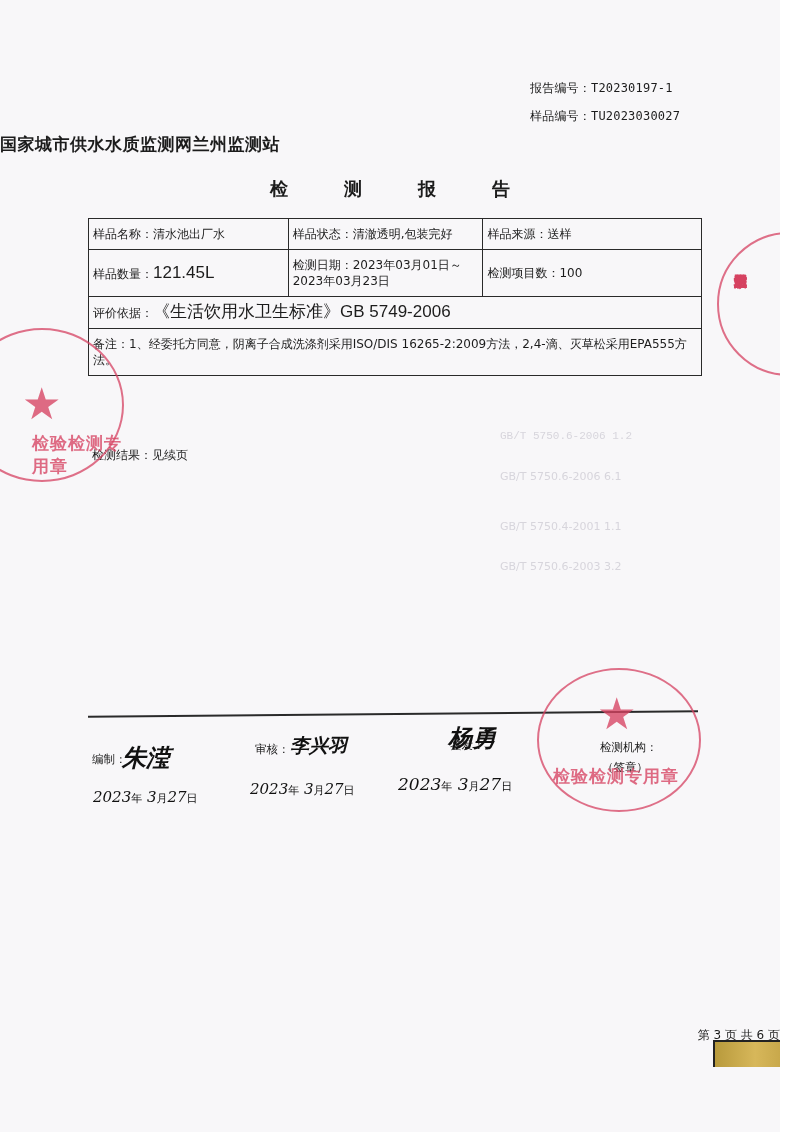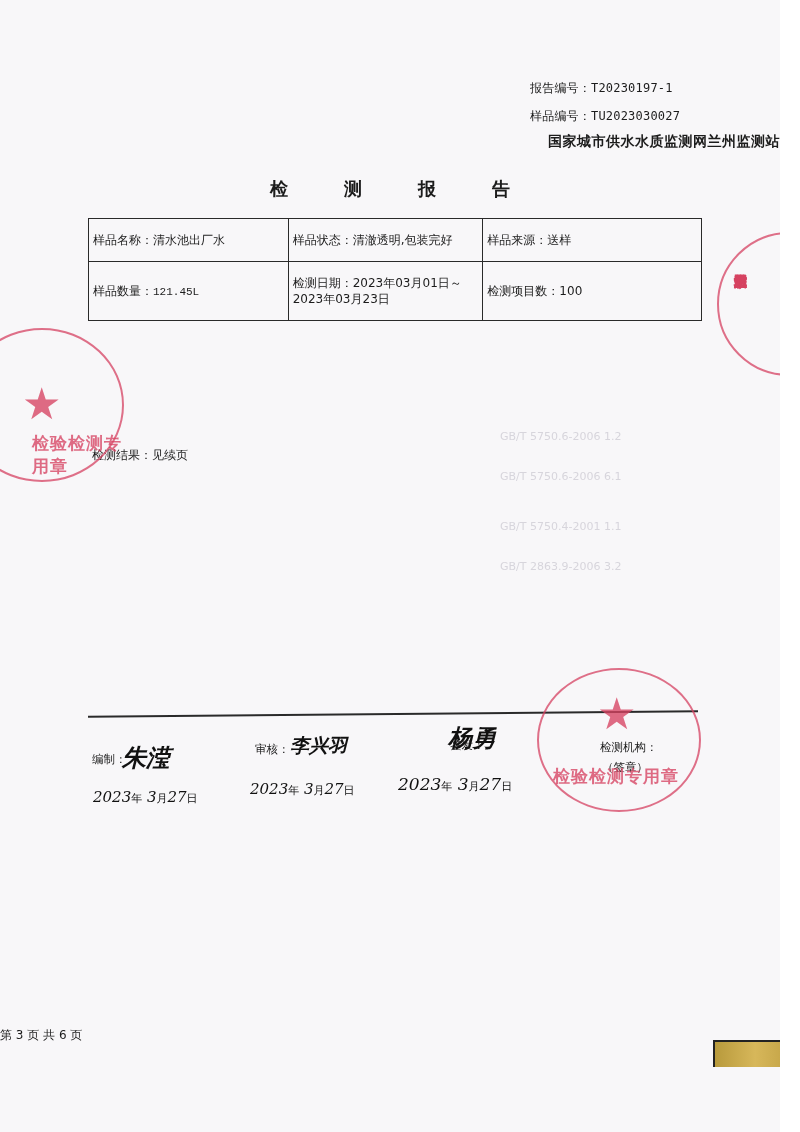--- a/index.html
+++ b/index.html
@@ -8,55 +8,55 @@
       background: #f7f6f8;
       font-family: "DejaVu Serif", "Liberation Serif", serif;
       color: #1c1c1c;
     }
     .page { position: absolute; left: 0; top: 0; width: 780px; height: 1132px; background: #f8f7f9; }
     .right-strip { position: absolute; left: 780px; top: 0; width: 20px; height: 1132px; background: #ffffff; }
     .ghost { position: absolute; color: #d7d5dc; font-size: 11px; font-family: "DejaVu Sans", sans-serif; }
 
     .meta-line { position: absolute; left: 510px; font-size: 12px; font-family: "DejaVu Sans Mono", monospace; letter-spacing: 0.2px; }
     .meta-line .lbl { font-family: "DejaVu Sans", sans-serif; margin-left: 20px; }
-    .org-title { position: absolute; left: 0; width: 780px; top: 133px; text-align: right; font-size: 14px; font-weight: bold; font-family: "DejaVu Sans", sans-serif; letter-spacing: 0.5px; }
+    .org-title { position: absolute; left: 0; width: 780px; top: 133px; text-align: left; font-size: 17px; font-weight: bold; font-family: "DejaVu Sans", sans-serif; letter-spacing: 0.5px; }
     .doc-title { position: absolute; left: 270px; top: 177px; width: 240px; display: flex; justify-content: space-between; font-size: 18px; font-weight: bold; font-family: "DejaVu Sans", sans-serif; }
 
     table.info {
       position: absolute; left: 88px; top: 218px; width: 614px;
       border-collapse: collapse; font-size: 12px; font-family: "DejaVu Sans", sans-serif;
     }
-    table.info td { border: 1.5px solid #2a2a2a; padding: 13px 4px; vertical-align: middle; line-height: 16px; }
-    .val-mono { font-family: Liberation Mono, monospace; font-size: 11px; }
+    table.info td { border: 1.5px solid #2a2a2a; padding: 7px 4px; vertical-align: middle; line-height: 16px; }
+    .val-mono { font-family: Liberation Sans, sans-serif; font-size: 17px; }
 
     .result-line { position: absolute; left: 92px; top: 447px; font-size: 12px; font-family: Liberation Serif, serif; }
 
     .sig-rule { position: absolute; left: 88px; top: 713px; width: 610px; height: 1.5px; background: #2a2a2a; transform: rotate(-0.5deg); }
     .sig-label { position: absolute; font-size: 11.5px; font-family: "DejaVu Sans", sans-serif; }
     .handwriting { position: absolute; font-family: "DejaVu Serif", serif; font-style: italic; font-weight: bold; color: #111; }
     .date-hand { position: absolute; font-family: "DejaVu Serif", serif; font-style: italic; font-size: 15px; color: #111; }
     .date-hand .unit { font-style: normal; font-family: "DejaVu Sans", sans-serif; font-size: 11px; }
 
-    .footer { position: absolute; left: 0; width: 780px; top: 1027px; text-align: left; font-size: 12px; font-family: "DejaVu Sans", sans-serif; }
+    .footer { position: absolute; left: 0; width: 780px; top: 1027px; text-align: right; font-size: 12px; font-family: "DejaVu Sans", sans-serif; }
     .fold-tab { position: absolute; left: 713px; top: 1040px; width: 67px; height: 25px; background: linear-gradient(90deg,#b89a3c,#d7b75a 60%,#c7a74a); border-left: 2px solid #222; border-top: 2px solid #222; }
 
     .stamp { position: absolute; border-radius: 50%; border: 2px solid rgba(214,66,98,0.75); color: rgba(214,66,98,0.78); pointer-events: none; }
     .stamp .star { position: absolute; font-size: 44px; line-height: 1; }
     .stamp .sub { position: absolute; font-size: 17px; font-weight: bold; font-family: "DejaVu Sans", sans-serif; letter-spacing: 1px; }
     .stamp .arc { position: absolute; font-size: 13px; font-weight: bold; font-family: "DejaVu Sans", sans-serif; }
   </style>
 </head>
 <body>
 
 <div class="page">
 
-  <div class="ghost" style="left:500px;top:430px;">GB/T 5750.6-2006 1.2</div>
+  <div class="ghost" style="left:500px;top:430px;font-family:Liberation Mono, monospace;">GB/T 5750.6-2006 1.2</div>
   <div class="ghost" style="left:500px;top:470px;">GB/T 5750.6-2006 6.1</div>
   <div class="ghost" style="left:500px;top:520px;">GB/T 5750.4-2001 1.1</div>
-  <div class="ghost" style="left:500px;top:560px;">GB/T 2863.9-2006 3.2</div>
+  <div class="ghost" style="left:500px;top:560px;">GB/T 5750.6-2003 3.2</div>
 
   <div class="meta-line" style="top:80px;">
     <span class="lbl">报告编号：</span><span>T20230197-1</span>
   </div>
   <div class="meta-line" style="top:108px;">
     <span class="lbl">样品编号：</span><span>TU2023030027</span>
   </div>
 
   <div class="org-title">国家城市供水水质监测网兰州监测站</div>
   <div class="doc-title">
@@ -75,20 +75,26 @@
     <tbody>
         <tr style="height:24px">
       <td><span>样品名称：</span><span>清水池出厂水</span></td>
       <td><span>样品状态：</span><span>清澈透明,包装完好</span></td>
       <td><span>样品来源：</span><span>送样</span></td>
     </tr>
     <tr style="height:38px">
       <td><span>样品数量：</span><span class="val-mono">121.45L</span></td>
       <td><span>检测日期：</span><span>2023年03月01日～2023年03月23日</span></td>
       <td><span>检测项目数：</span><span>100</span></td>
+    </tr>
+    <tr style="height:24px">
+      <td colspan="3"><span>评价依据：</span><span class="val-mono">《生活饮用水卫生标准》GB 5749-2006</span></td>
+    </tr>
+    <tr style="height:40px">
+      <td colspan="3"><span>备注：</span><span>1、经委托方同意，阴离子合成洗涤剂采用ISO/DIS 16265-2:2009方法，2,4-滴、灭草松采用EPA555方法。</span></td>
     </tr>
   </tbody>
     </table>
 
   <div class="result-line">
     <span>检测结果：</span><span>见续页</span>
   </div>
 
   <div class="sig-rule"></div>
 

